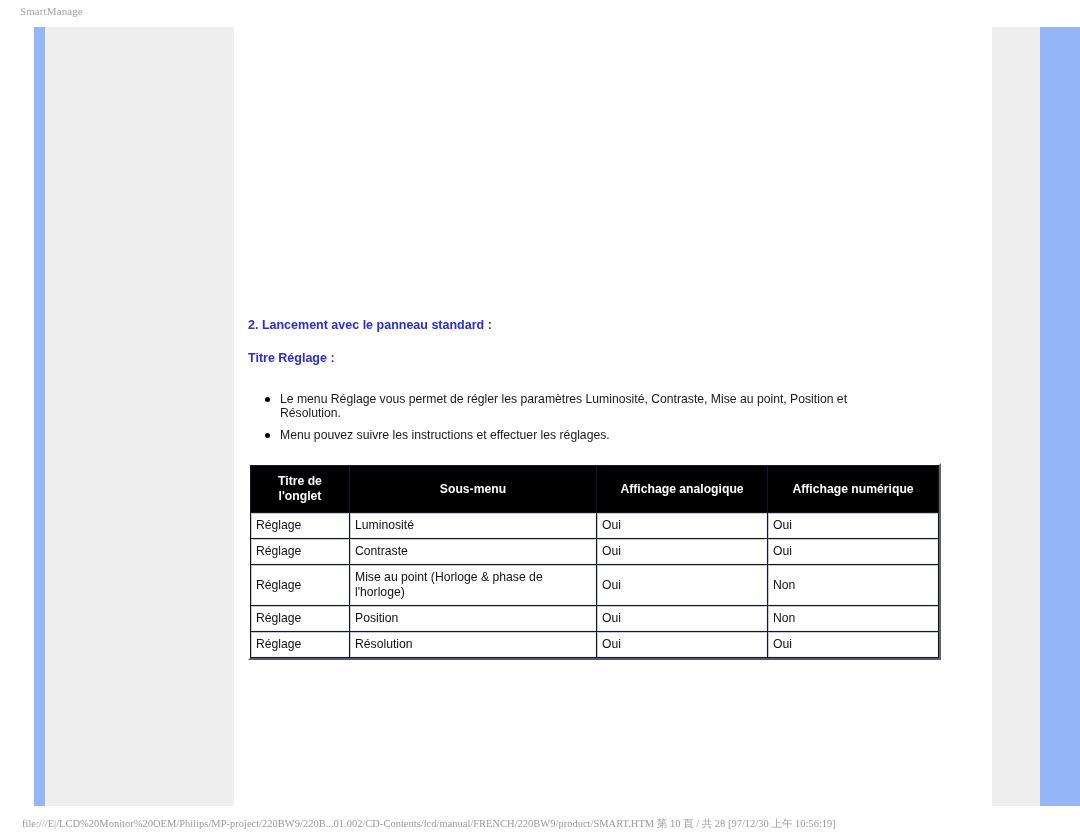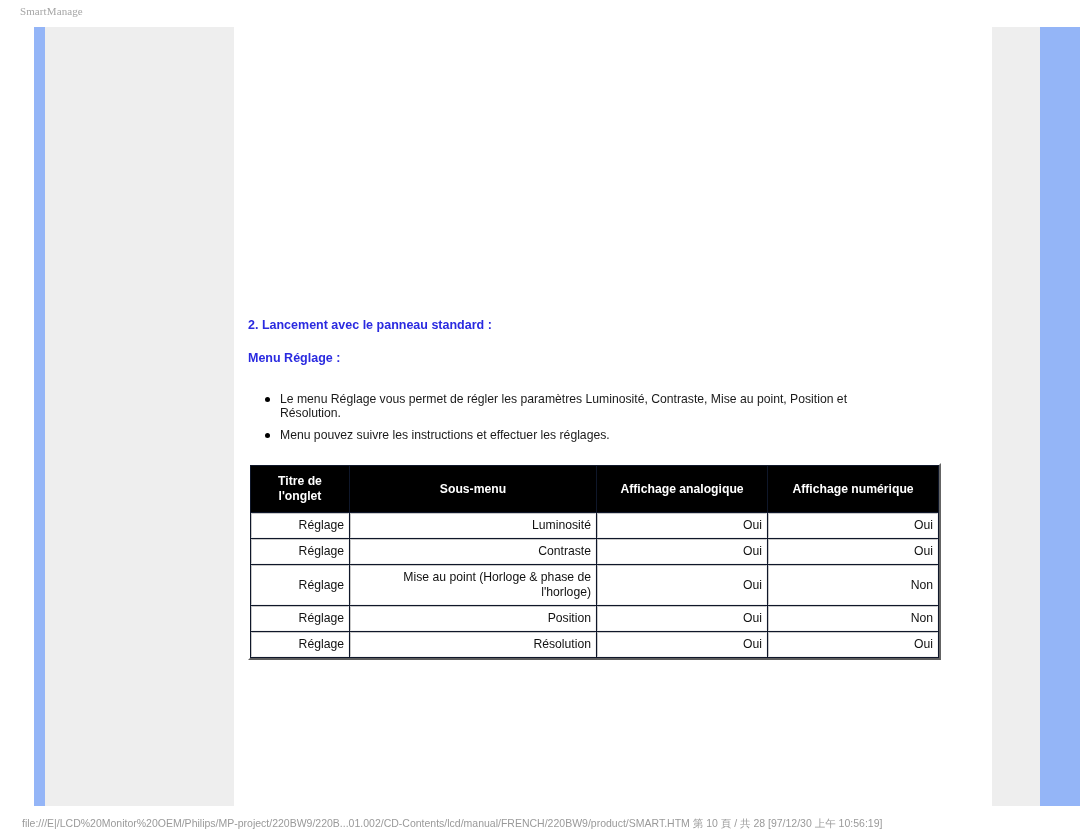--- a/index.html
+++ b/index.html
@@ -134,21 +134,21 @@
     color: #ffffff;
     font-weight: bold;
     text-align: center;
     padding: 7px 4px;
     line-height: 15px;
     border: 1px solid #000000;
     font-size: 12.2px;
   }
   table.settings-table td {
     background: #ffffff;
-    text-align: right;
+    text-align: left;
     padding: 4px 4px;
     line-height: 15px;
     border-top: 1px solid #c9c9c9;
     border-left: 1px solid #c9c9c9;
     border-right: 1px solid #f2f2f2;
     border-bottom: 1px solid #f2f2f2;
     font-size: 12.2px;
     color: #111111;
   }
   .col-tab   { width: 88px; }
@@ -162,41 +162,41 @@
     left: 0;
     top: 813px;
     width: 1080px;
     height: 21px;
     background: #ffffff;
   }
   .status-bar-text {
     position: absolute;
     left: 22px;
     top: 4px;
-    font-family: Liberation Sans, sans-serif;
+    font-family: Liberation Serif, serif;
     font-size: 10.5px;
     color: #9a9a9a;
     white-space: nowrap;
     letter-spacing: 0px;
   }
 </style>
 </head>
 <body>
 
 <div class="page-title-text">SmartManage</div>
 
 <div class="panel-left-blue"></div>
 <div class="panel-left-gray"></div>
 <div class="panel-right-gray"></div>
 <div class="panel-right-blue"></div>
 
 <div class="content">
 
   <div class="heading heading-1">2. Lancement avec le panneau standard :</div>
-  <div class="heading heading-2">Menu Réglage :</div>
+  <div class="heading heading-2">Titre Réglage :</div>
 
   <ul class="bullets">
     <li>Le menu Réglage vous permet de régler les paramètres Luminosité, Contraste, Mise au point, Position et Résolution.</li>
     <li>Menu pouvez suivre les instructions et effectuer les réglages.</li>
   </ul>
 
   <div class="settings-table-wrap">
     <table class="settings-table">
       <thead>
         <tr>

